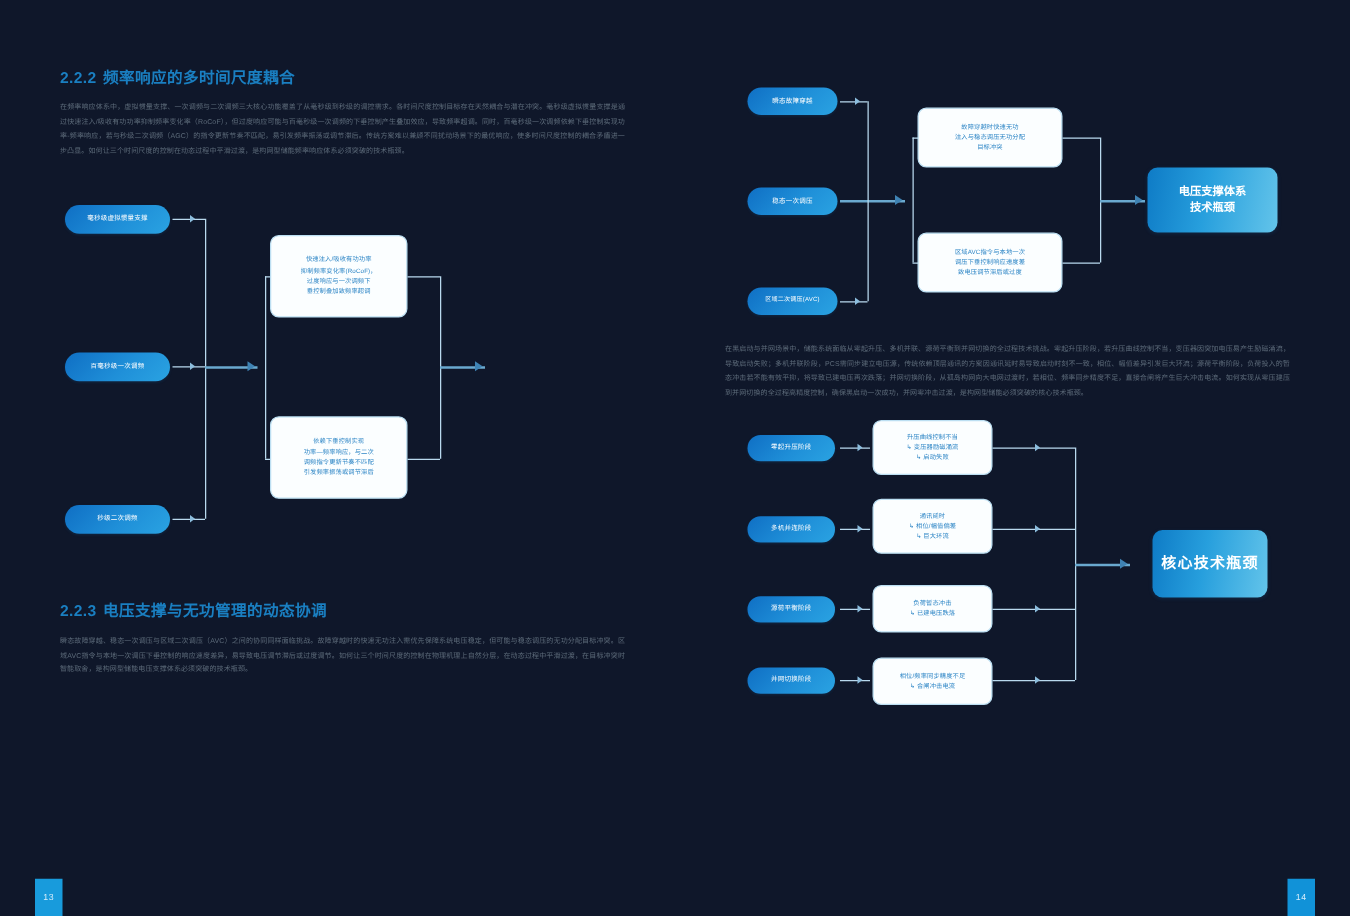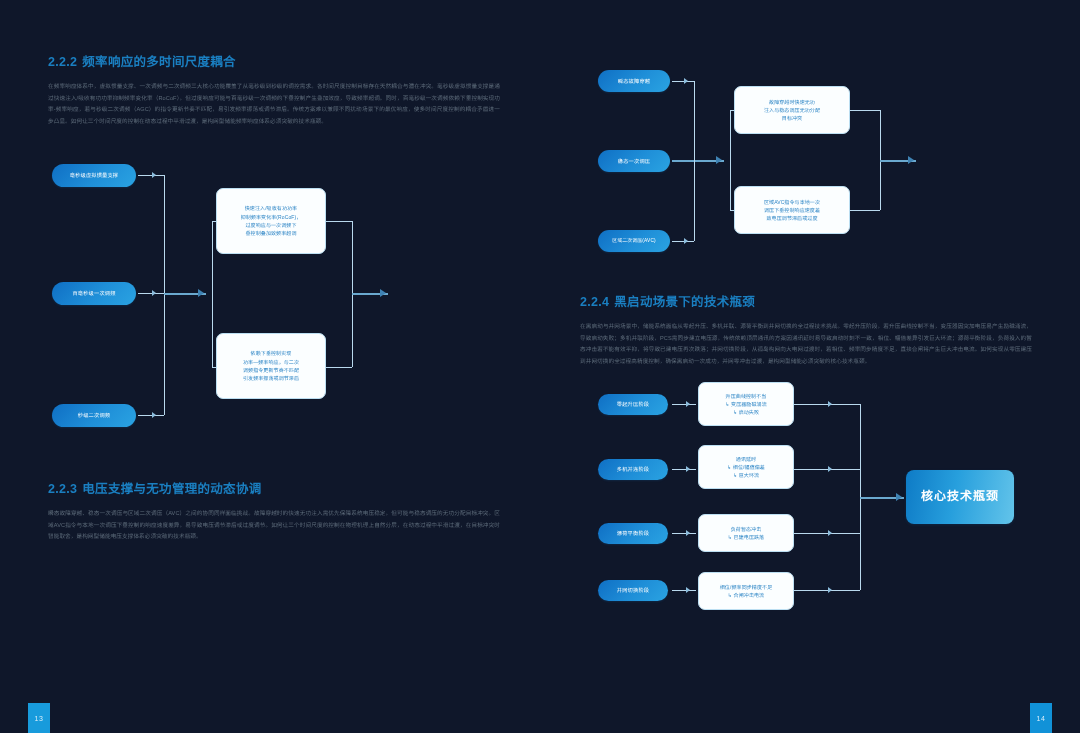--- a/index.html
+++ b/index.html
@@ -186,25 +186,28 @@
           <span>致电压调节滞后或过度</span>
         </div>
       </div>
 
       <div class="hline" style="left:270px;top:50px;width:30px;"></div>
       <div class="hline" style="left:270px;top:150px;width:30px;"></div>
       <div class="vline" style="left:300px;top:50px;height:100px;"></div>
       <div class="hline thick" style="left:300px;top:100px;width:36px;"></div>
       <div class="arrow big" style="left:328px;top:96px;"></div>
 
+      <div class="result" style="left:338px;top:74px;width:104px;height:52px;font-size:9px;">
+        <div>
+          <span>电压支撑体系</span><br>
+          <span>技术瓶颈</span>
+        </div>
+      </div>
     </div>
 
-    <h2 class="sec-title" style="margin-top:20px;">
-      <span class="num">2.2.4</span><span>黑启动场景下的技术瓶颈</span>
-    </h2>
     <p class="body-text">在黑启动与并网场景中，储能系统面临从零起升压、多机并联、源荷平衡到并网切换的全过程技术挑战。零起升压阶段，若升压曲线控制不当，变压器因突加电压易产生励磁涌流，导致启动失败；多机并联阶段，PCS需同步建立电压源，传统依赖顶层通讯的方案因通讯延时易导致启动时刻不一致，相位、幅值差异引发巨大环流；源荷平衡阶段，负荷投入的暂态冲击若不能有效平抑，将导致已建电压再次跌落；并网切换阶段，从孤岛构网向大电网过渡时，若相位、频率同步精度不足，直接合闸将产生巨大冲击电流。如何实现从零压建压到并网切换的全过程高精度控制，确保黑启动一次成功，并网零冲击过渡，是构网型储能必须突破的核心技术瓶颈。</p>
 
     <div class="diagram diag-c" style="margin-top:14px;">
 
       <div class="pill" style="left:18px;top:12px;width:70px;height:21px;">零起升压阶段</div>
       <div class="hline" style="left:92px;top:22px;width:24px;"></div>
       <div class="arrow" style="left:106px;top:19px;"></div>
       <div class="lbox" style="left:118px;top:0px;width:96px;height:44px;">
         <div>
           <span>升压曲线控制不当</span>
@@ -249,20 +252,20 @@
           <span>↳ 合闸冲击电流</span>
         </div>
       </div>
       <div class="hline" style="left:214px;top:208px;width:66px;"></div>
       <div class="arrow" style="left:248px;top:205px;"></div>
 
       <div class="vline" style="left:280px;top:22px;height:186px;"></div>
       <div class="hline thick" style="left:280px;top:115px;width:44px;"></div>
       <div class="arrow big" style="left:316px;top:111px;"></div>
 
-      <div class="result" style="left:326px;top:88px;width:108px;height:54px;font-size:12px;letter-spacing:1px;">
+      <div class="result" style="left:342px;top:88px;width:92px;height:54px;font-size:12px;letter-spacing:1px;">
         <span>核心技术瓶颈</span>
       </div>
     </div>
 
     <div class="pagenum right">14</div>
   </div>
 </div>
 
 </body></html>

